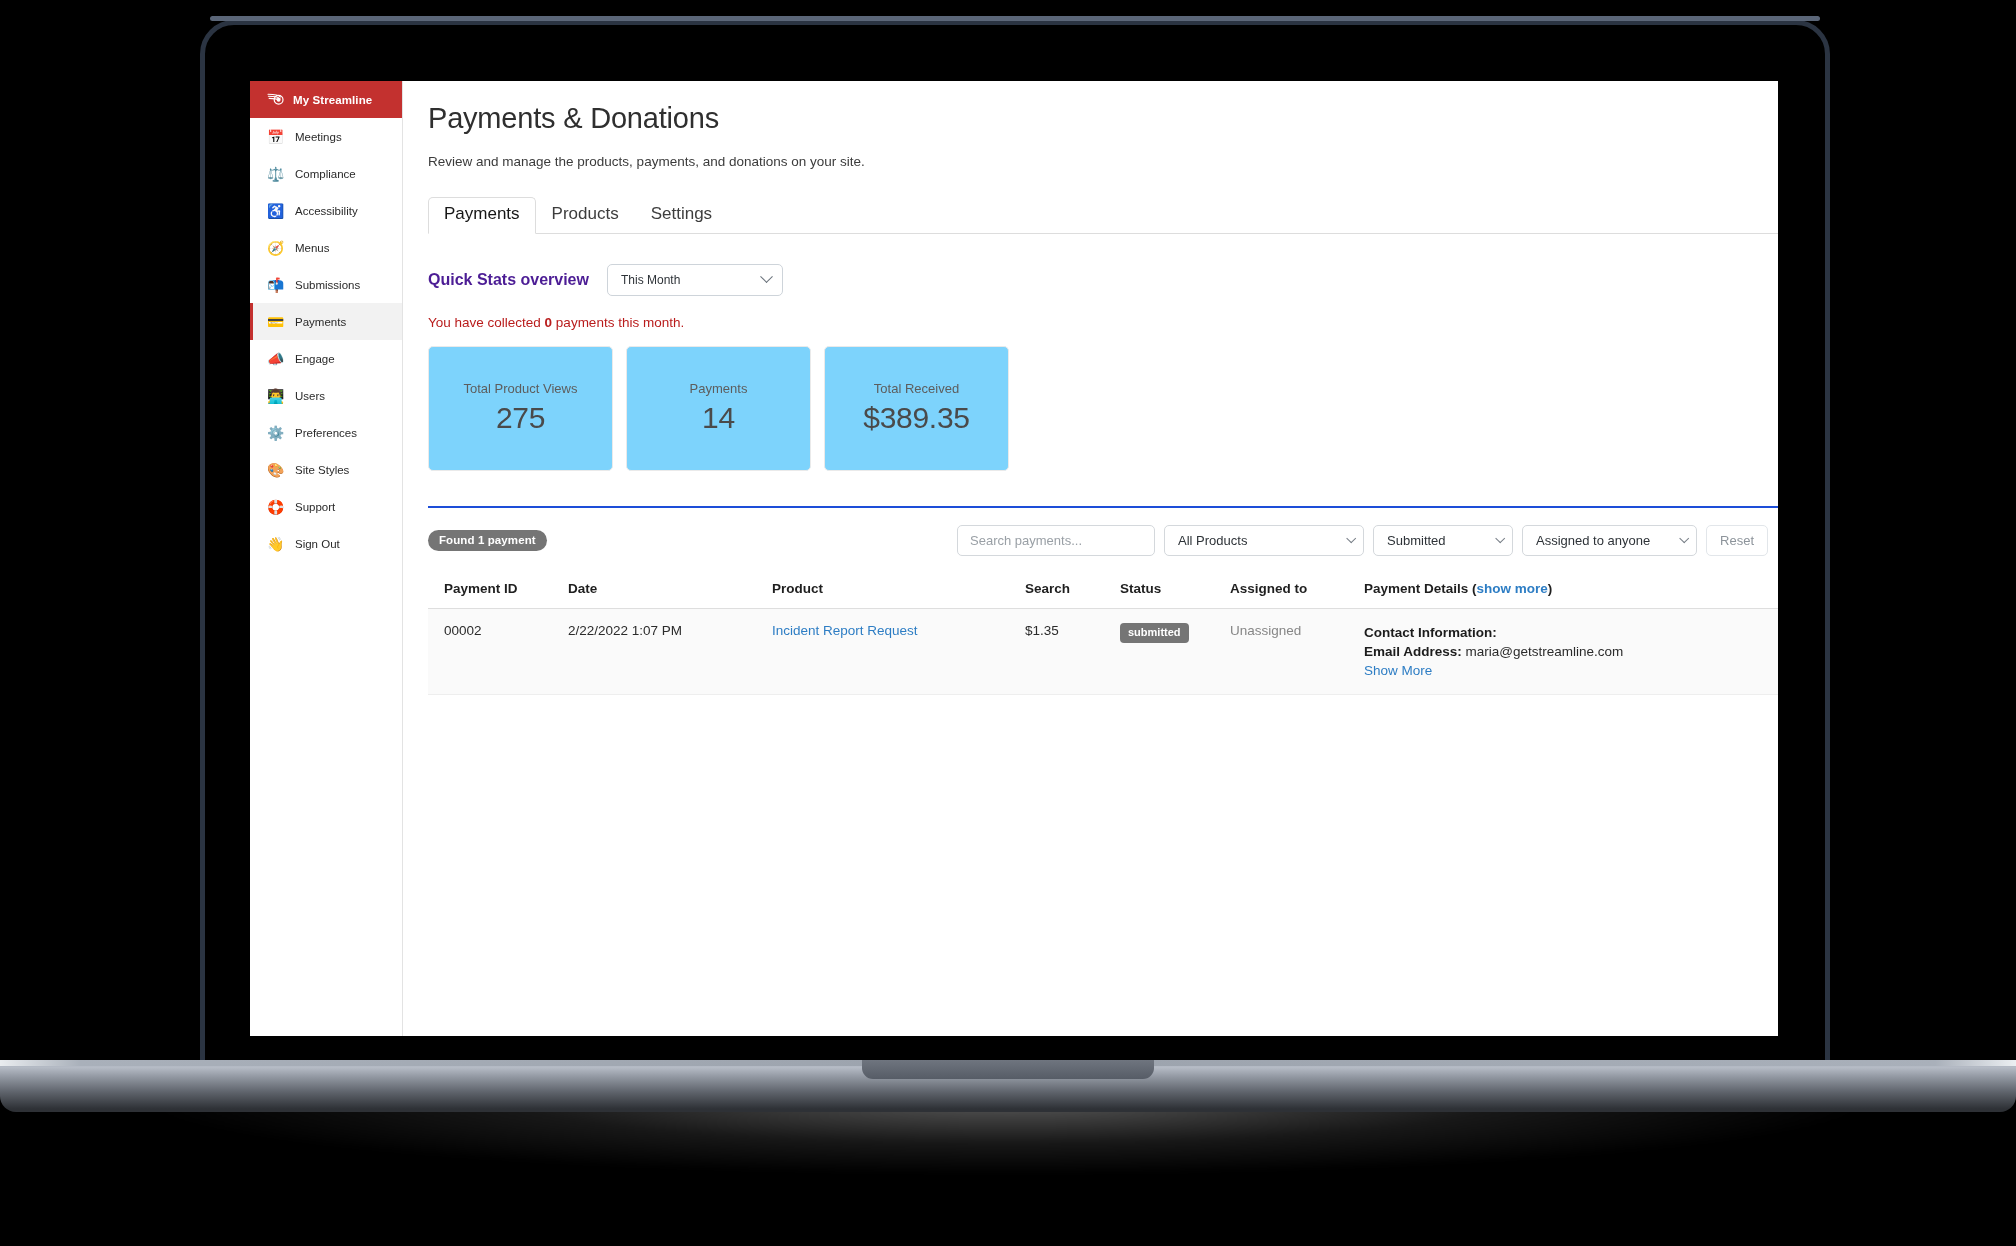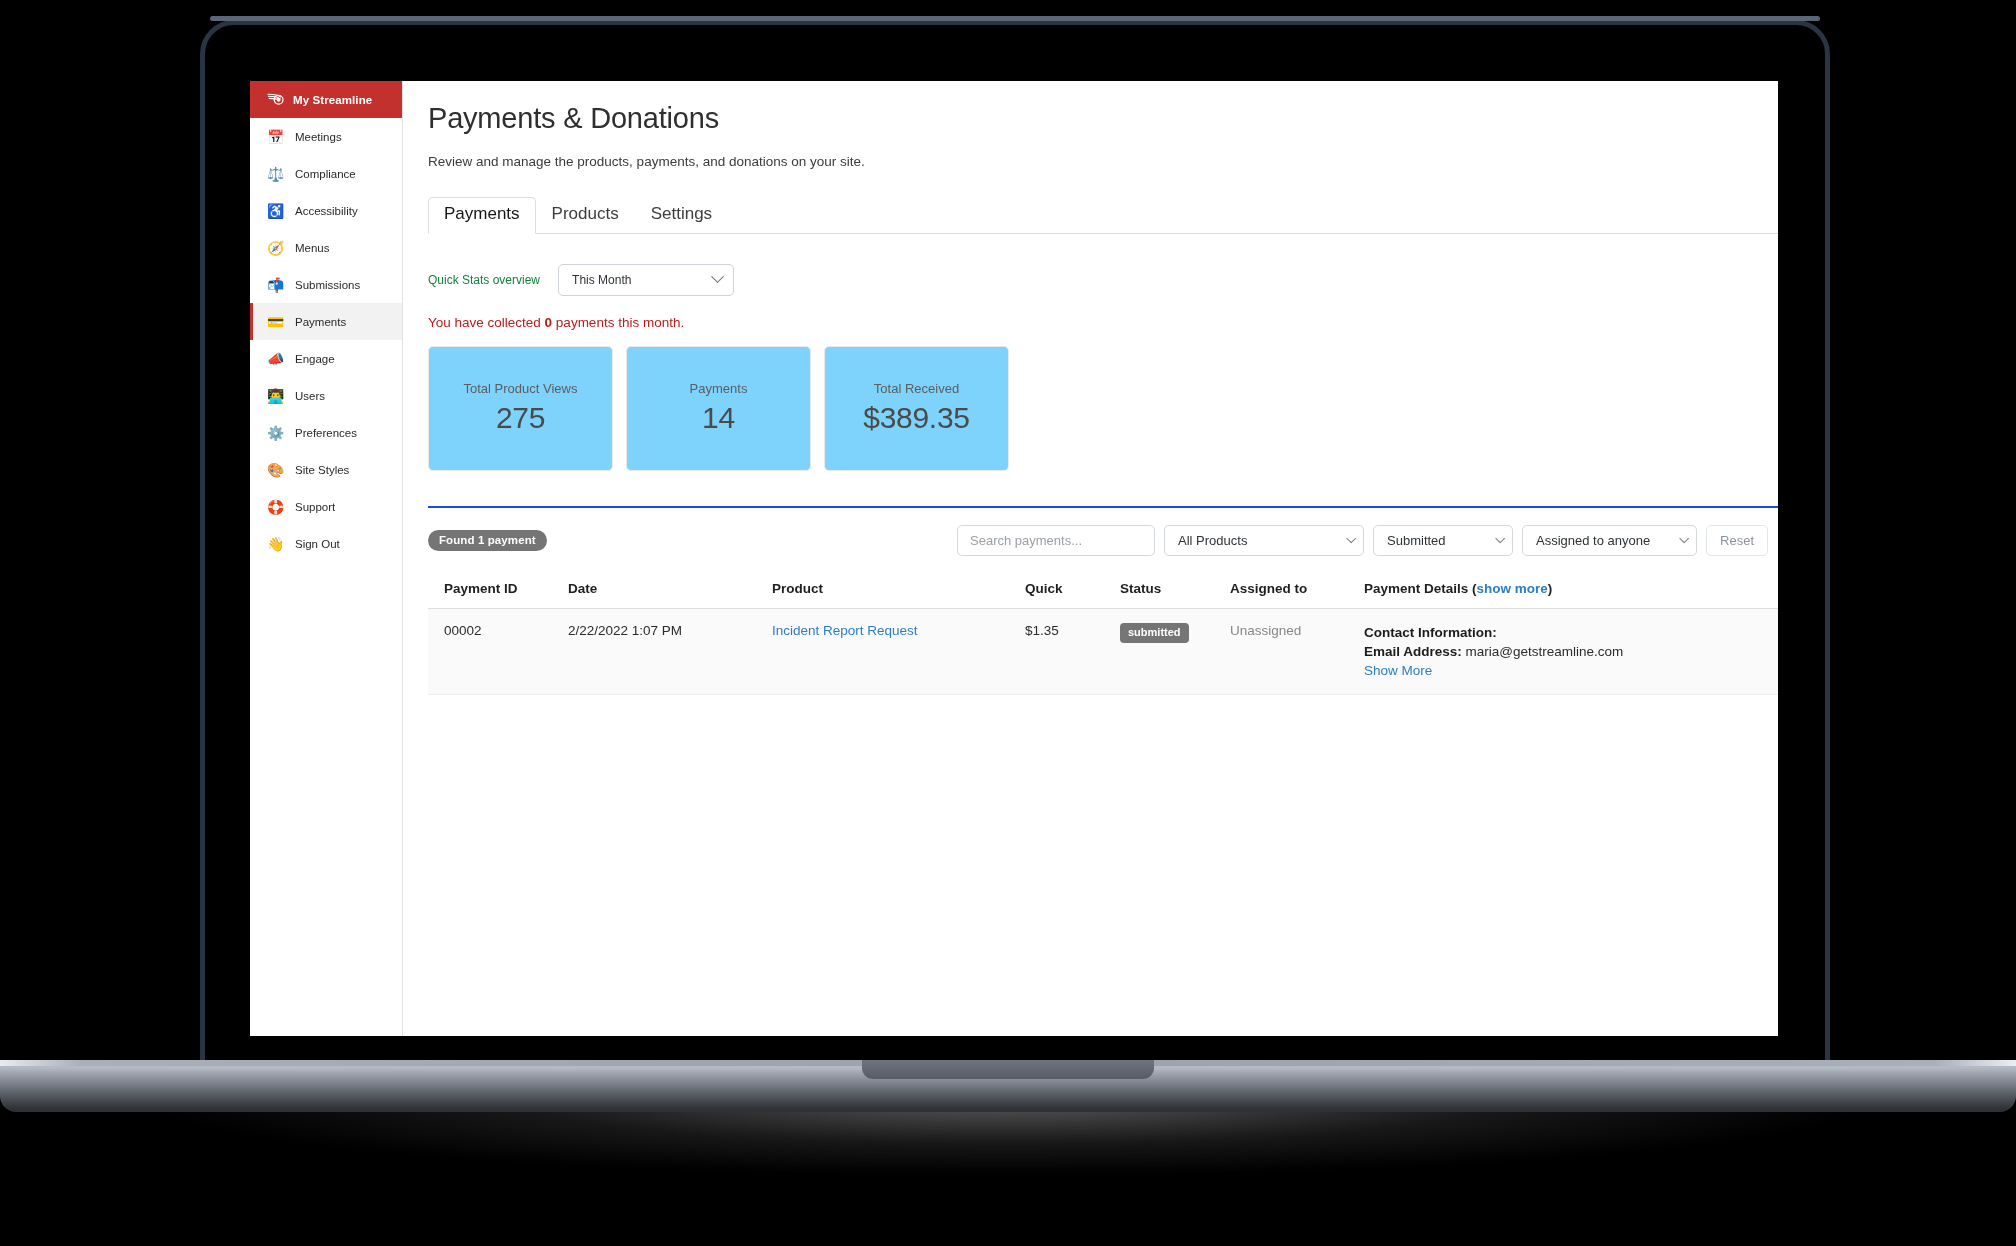--- a/index.html
+++ b/index.html
@@ -191,23 +191,23 @@
   }
 
   
   #quickstats-head {
     margin-top: 30px;
     display: flex;
     align-items: center;
     gap: 18px;
   }
   #quickstats-title {
-    font-size: 12px;
-    font-weight: 400;
-    color: #15803d;
+    font-size: 16px;
+    font-weight: 700;
+    color: #4c1d95;
   }
   #period-select {
     width: 176px;
     height: 32px;
     border: 1px solid #ced4da;
     border-radius: 5px;
     background: #ffffff;
     display: flex;
     align-items: center;
     justify-content: space-between;
@@ -528,21 +528,21 @@
           </div>
           <div id="reset-button">Reset</div>
         </div>
       </div>
 
       <div id="payments-table">
         <div id="table-head">
           <div class="col-id">Payment ID</div>
           <div class="col-date">Date</div>
           <div class="col-product">Product</div>
-          <div class="col-amount">Quick</div>
+          <div class="col-amount">Search</div>
           <div class="col-status">Status</div>
           <div class="col-assign">Assigned to</div>
           <div class="col-details"><span>Payment Details (</span><span id="show-more-head">show more</span><span>)</span></div>
         </div>
         <div id="table-body">
             <div class="table-row">
               <div class="col-id">00002</div>
               <div class="col-date">2/22/2022 1:07 PM</div>
               <div class="col-product"><span class="link">Incident Report Request</span></div>
               <div class="col-amount">$1.35</div>

